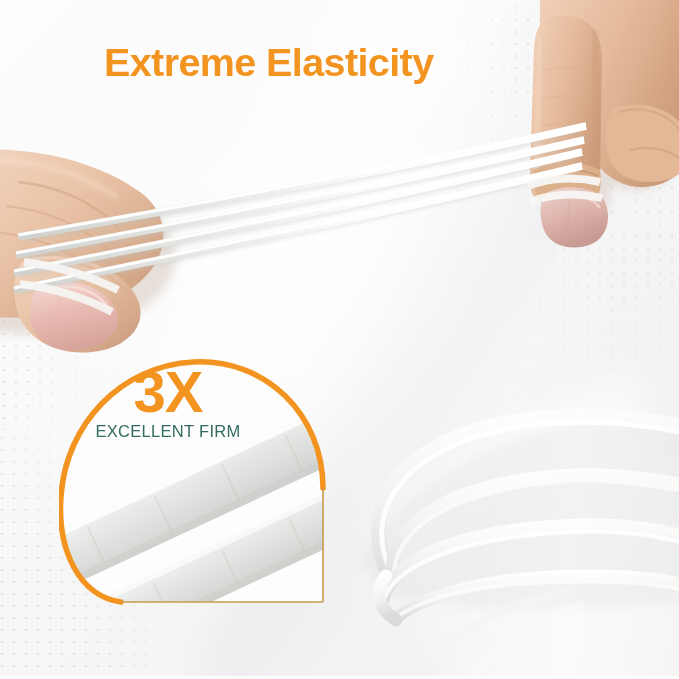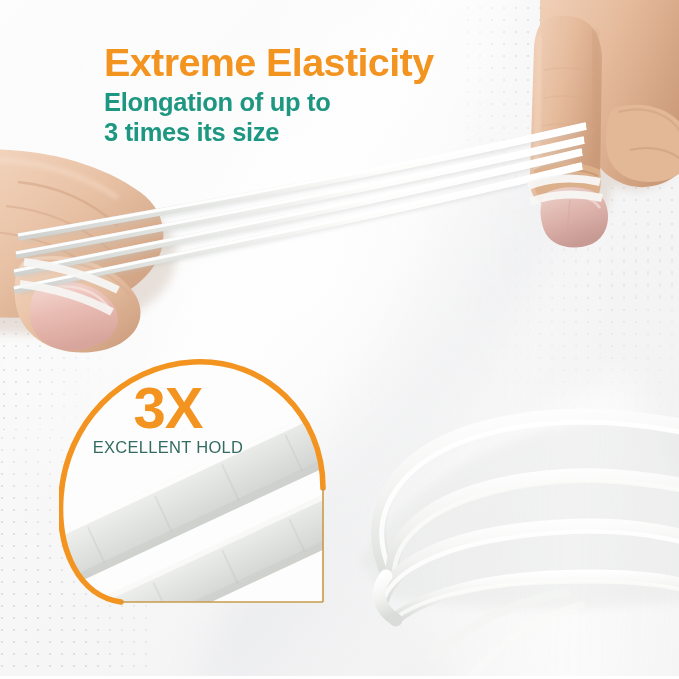--- a/index.html
+++ b/index.html
@@ -86,21 +86,21 @@
   #badge {
     position:absolute; left:59px; top:328px;
     width:272px; height:282px;
     z-index:30;
   }
   #badge .bd-inner {
     position:absolute; inset:0;
   }
   .bd-text {
     position:absolute; left:0; top:36px; width:218px;
-    text-align:center; z-index:5;margin-top:16px;
+    text-align:center; z-index:5;
   }
   .bd-x {
     font-size:58px; font-weight:bold; color:#f2941f;
     line-height:.95; letter-spacing:-1px;
   }
   .bd-cap {
     margin-top:3px;
     font-size:16.5px; color:#336b60; line-height:1.18;
     letter-spacing:.3px;
   }
@@ -270,24 +270,20 @@
 
       <path d="M386 576 C 374 592, 378 608, 396 620" stroke="url(#loopG)" stroke-width="13" fill="none" stroke-linecap="round"></path>
 
       <path d="M430 660 C 470 620, 520 600, 570 592" stroke="#f4f5f3" stroke-width="9" fill="none" opacity=".75"></path>
       <path d="M470 679 C 500 640, 540 616, 584 604" stroke="#fafaf9" stroke-width="8" fill="none" opacity=".6"></path>
     </g>
   </svg>
 
   <div class="headline">
     <div class="h-title">Extreme Elasticity</div>
-    <div class="h-sub">
-      <span>Elongation of up to</span>
-      <span>3 times its size</span>
-    </div>
   </div>
 
   <div id="badge">
     <svg class="bd-inner" viewBox="0 0 272 282">
       <defs>
         <clipPath id="tdClip">
           <path d="M264 274 L 62 274
                    C 20 268, -2 222, 2 168
                    C 7 96, 62 38, 134 34
                    C 206 30, 264 86, 264 160 Z"></path>
@@ -341,18 +337,18 @@
 
       <path d="M264 160 L 264 274" fill="none" stroke="#c99a4a" stroke-width="1.6"></path>
       <path d="M62 274 L 264 274" fill="none" stroke="#c99a4a" stroke-width="1.6"></path>
 
       <path d="M240 96 C 258 118, 264 140, 264 160" fill="none" stroke="#d9a martin" stroke-width="3.2" opacity="0"></path>
     </svg>
 
     <div class="bd-text">
       <div class="bd-x">3X</div>
       <div class="bd-cap">
-        <span>EXCELLENT HOLD</span>
+        <span>EXCELLENT FIRM</span>
       </div>
     </div>
   </div>
 
 </div>
 
 </body></html>

